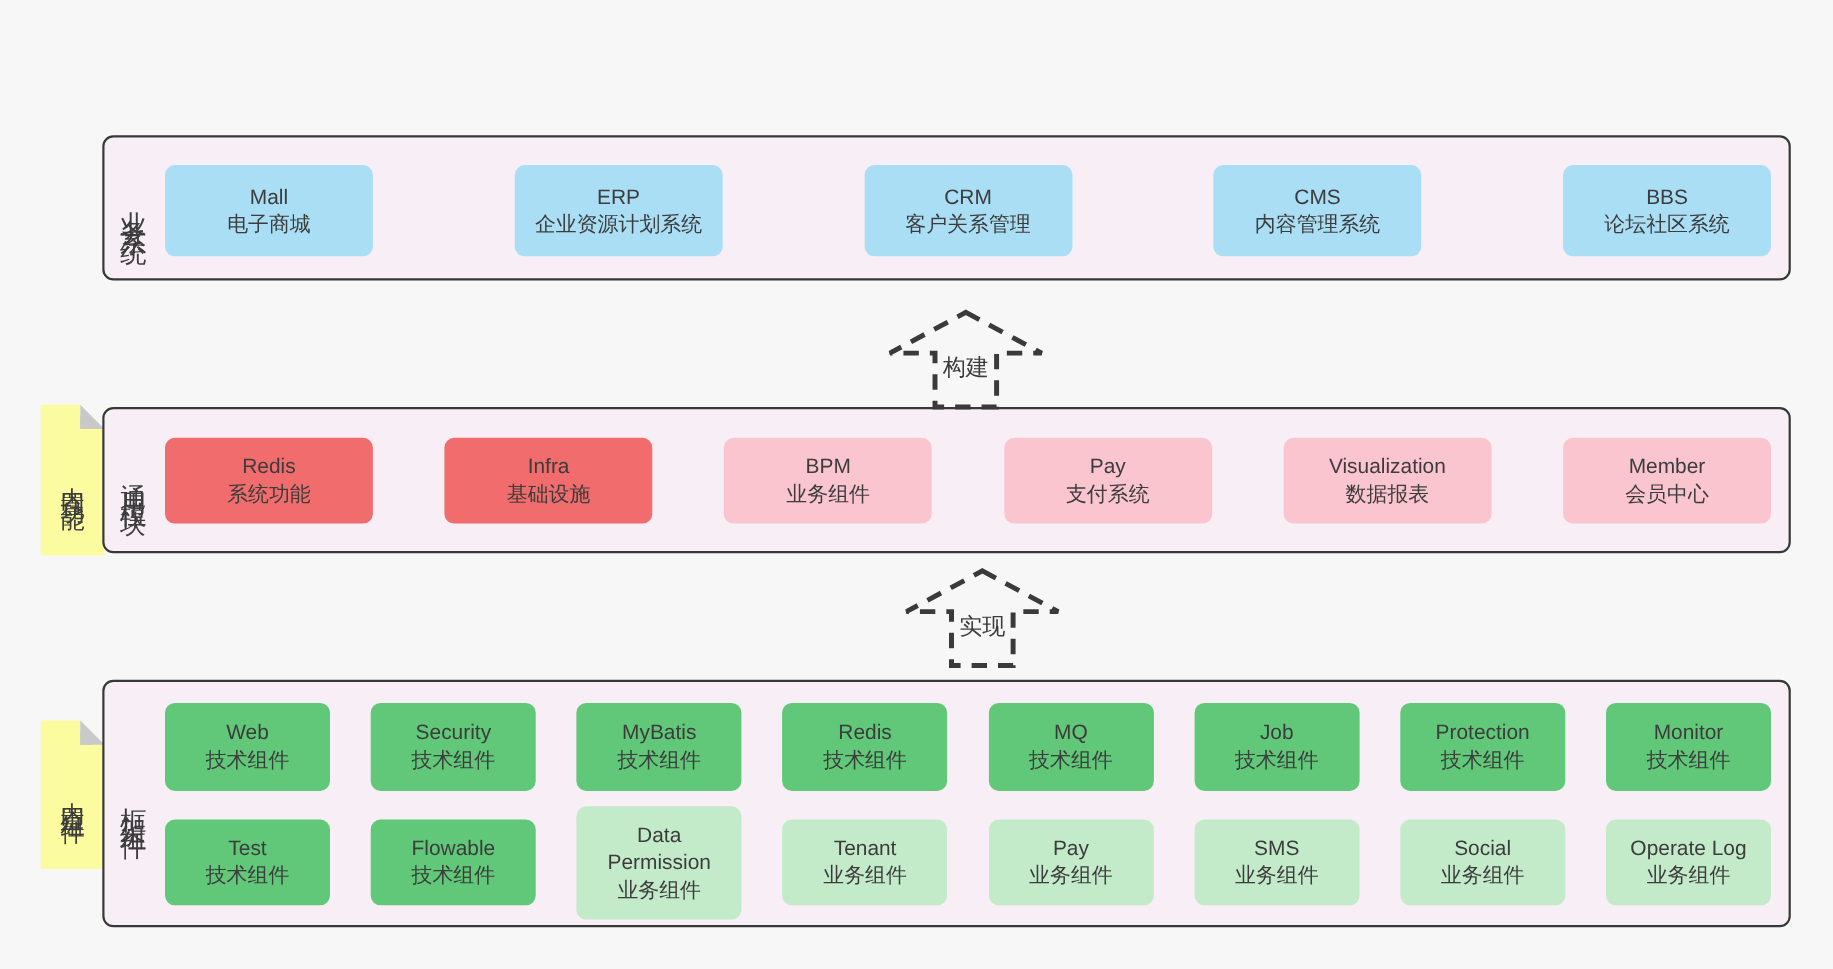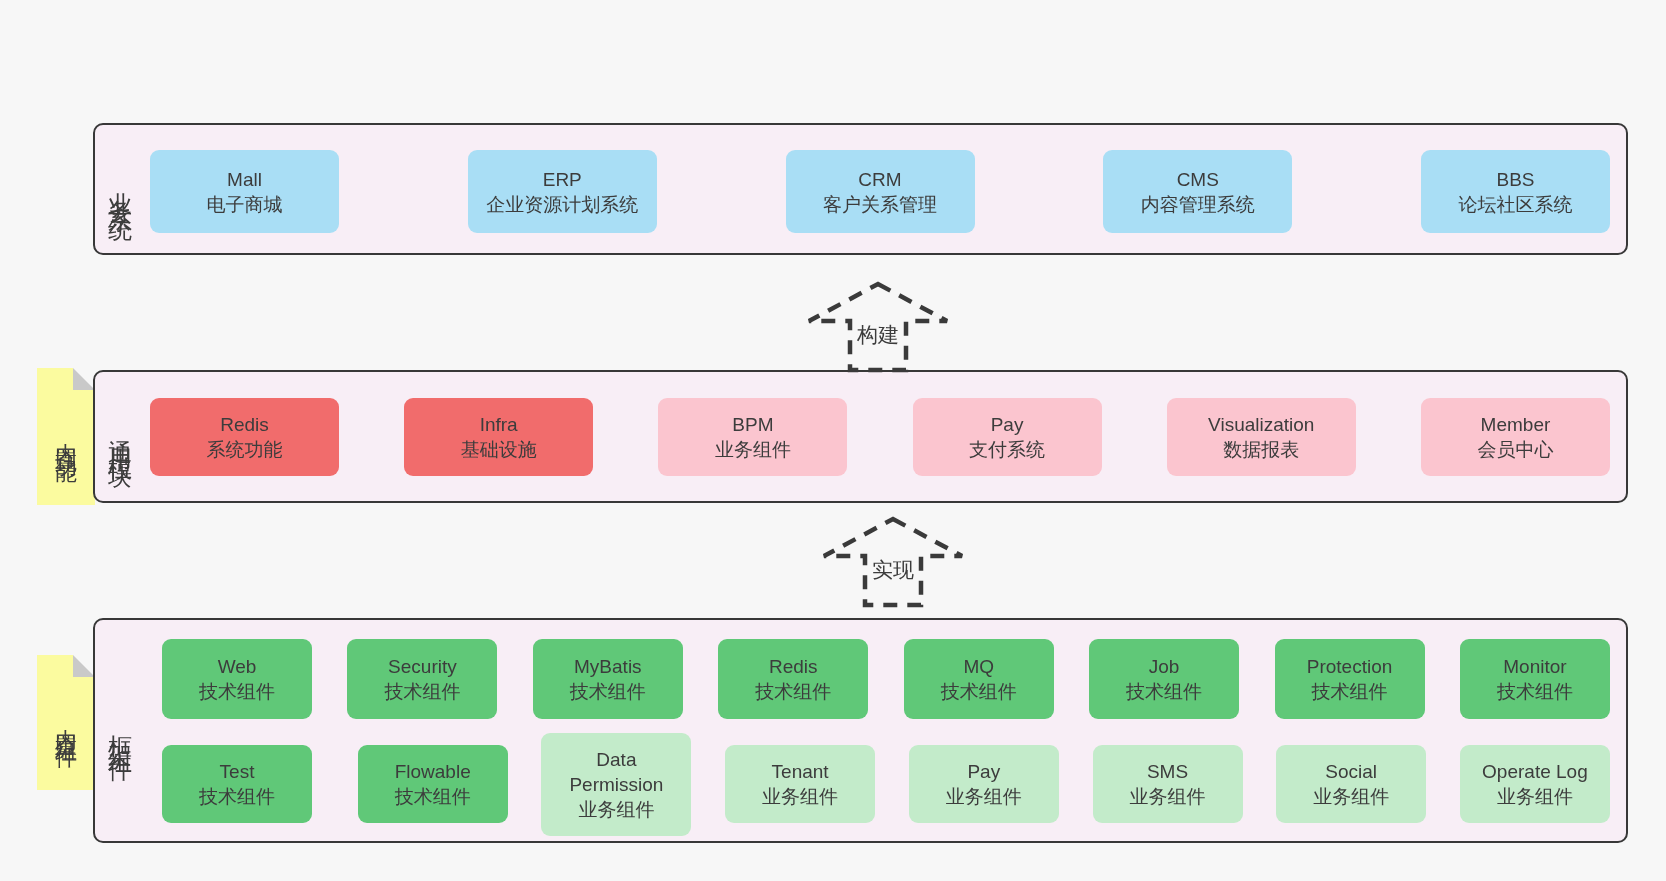--- a/index.html
+++ b/index.html
@@ -62,21 +62,21 @@
   }
   .box-line {
     font-size: 19px;
     line-height: 25px;
   }
   .w189 { width: 189px; }
   .w150 { width: 150px; }
   .b-blue  { background: var(--blue,  #a9def5); }
   .b-red   { background: var(--red,   #f16c6c); }
   .b-pink  { background: var(--pink,  #fbc5cf); }
-  .b-green { background: var(--green, #60c878); margin-left: 12px; }
+  .b-green { background: var(--green, #60c878); }
   .b-lgreen{ background: var(--lightGreen, #c3ebca); }
 
   .sticky {
     position: absolute;
     left: 37px;
     width: 58px;
     background: var(--sticky, #fbfb9f);
     z-index: 1;
     display: flex;
     align-items: center;

